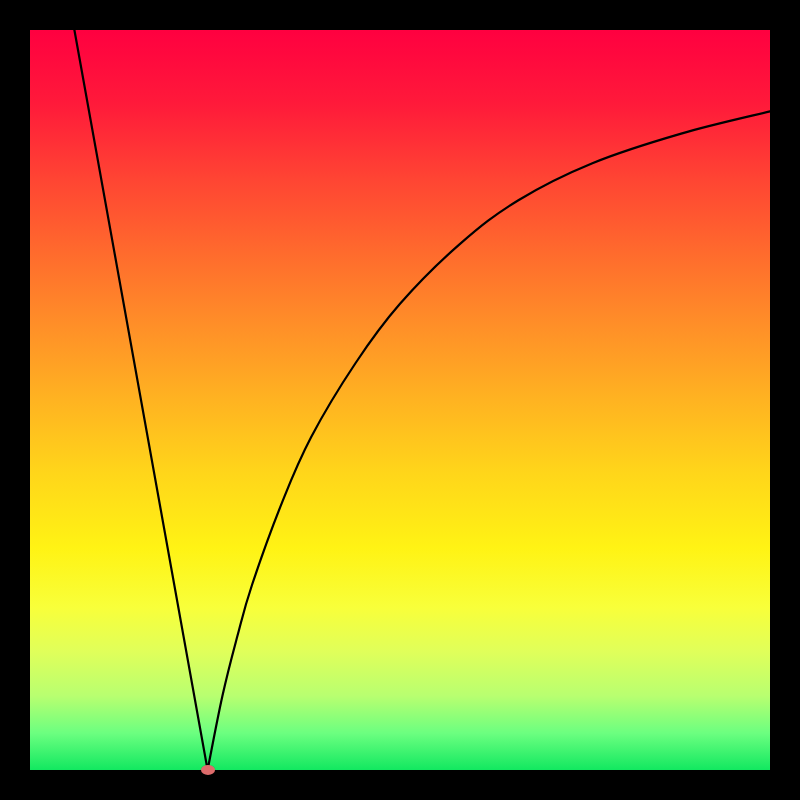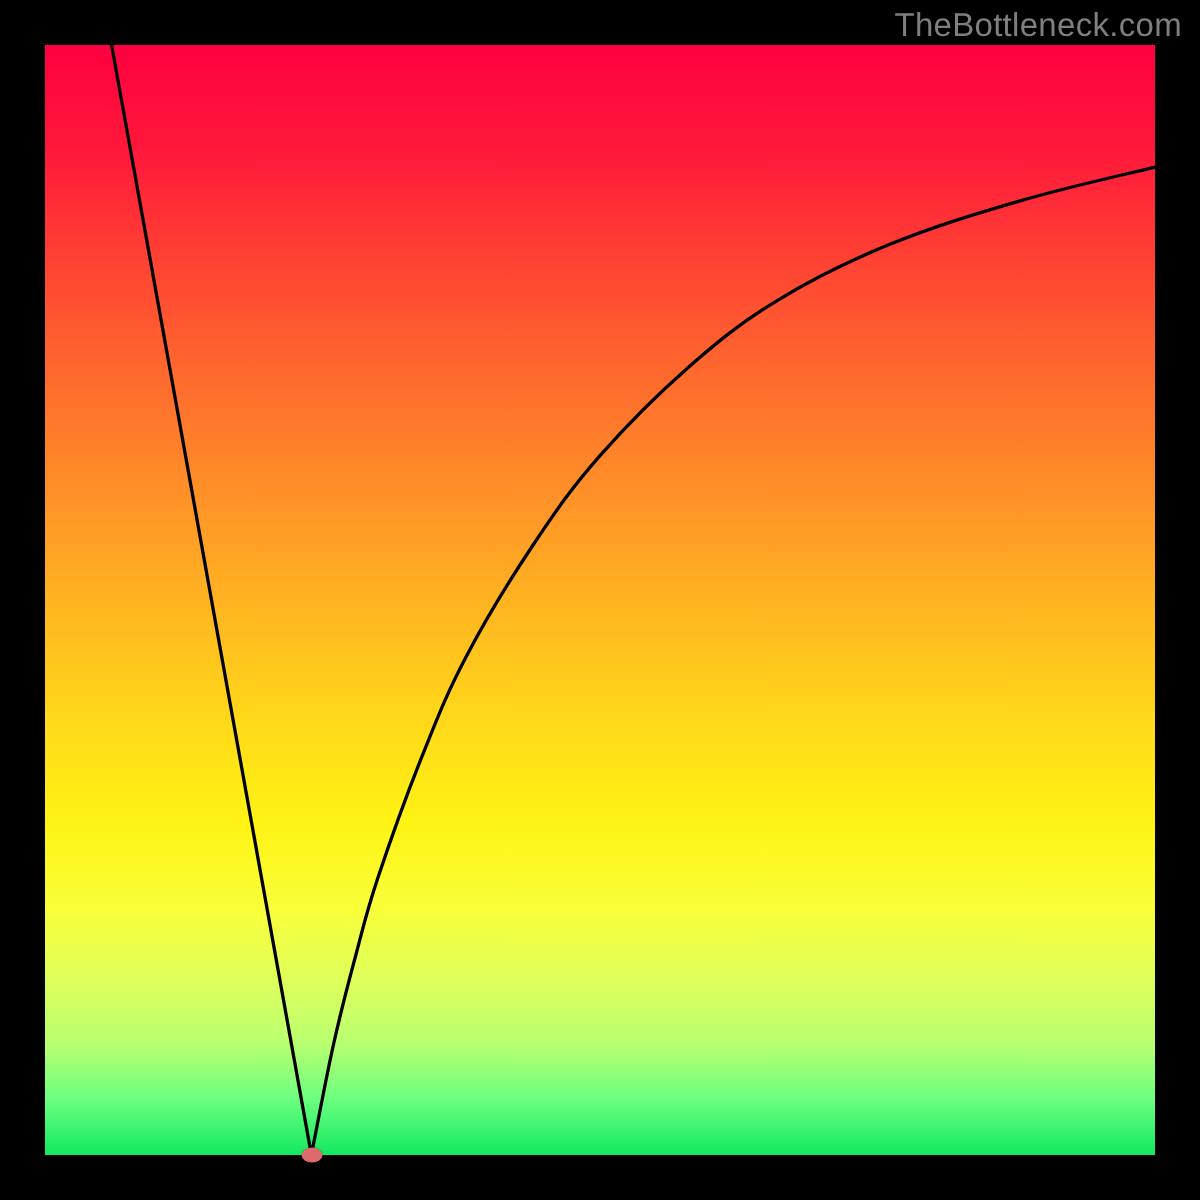--- a/index.html
+++ b/index.html
@@ -55,21 +55,20 @@
     background: #dd6b6b;
     transform: translate(-50%, -50%);
     box-shadow: 0 0 0 0.5px rgba(0,0,0,0.1);
   }
 </style>
 </head>
 <body>
 
 <div class="outer">
 
-  <div class="watermark">TheBottleneck.com</div>
 
   <div class="plot">
     <svg class="curve" viewBox="0 0 740 740" preserveAspectRatio="none">
       <path id="curve-path" fill="none" stroke="#000" stroke-width="2.2" stroke-linejoin="round" stroke-linecap="round" d="M 44.40 0.00 L 177.60 740.00 C 180.26 726.68, 187.07 689.98, 192.40 666.00 C 197.73 642.02, 201.87 626.78, 207.20 606.80 C 212.53 586.82, 214.01 578.98, 222.00 555.00 C 229.99 531.02, 240.94 500.24, 251.60 473.60 C 262.26 446.96, 267.88 432.31, 281.20 407.00 C 294.52 381.69, 309.62 356.98, 325.60 333.00 C 341.58 309.02, 351.35 295.11, 370.00 273.80 C 388.65 252.49, 407.89 233.25, 429.20 214.60 C 450.51 195.95, 464.42 184.85, 488.40 170.20 C 512.38 155.55, 533.10 145.19, 562.40 133.20 C 591.70 121.21, 619.23 112.92, 651.20 103.60 C 683.17 94.28, 724.02 85.40, 740.00 81.40"></path>
     </svg>
     <div id="marker" class="marker" style="left: 177.6px; top: 740px;"></div>
   </div>
 
 </div>
 

